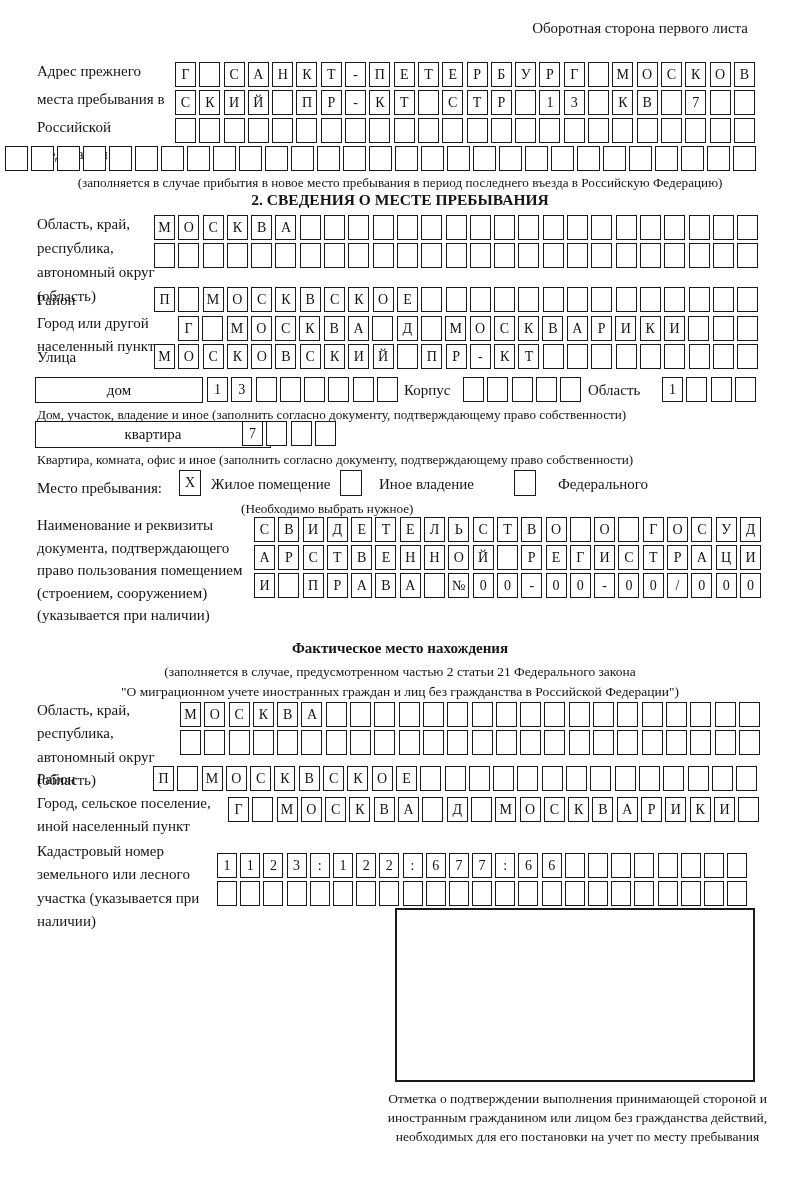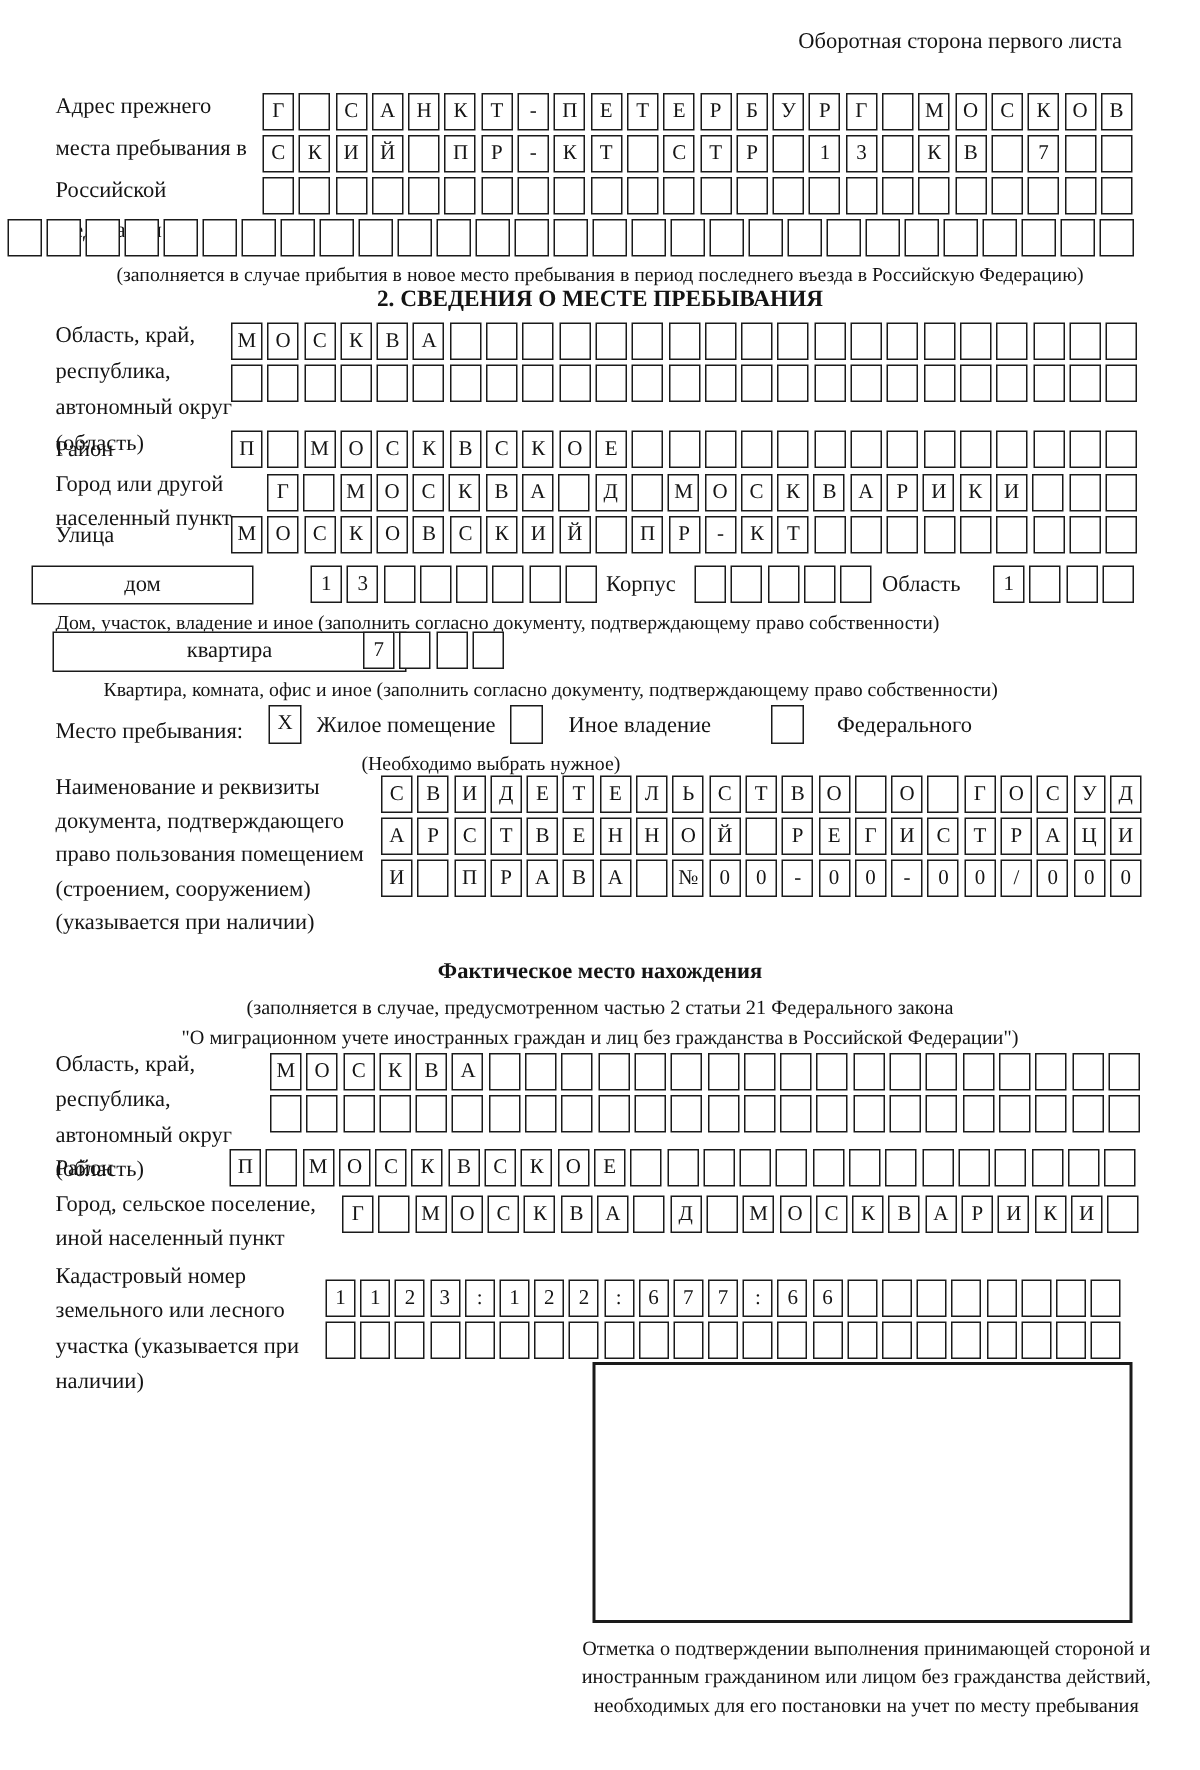--- a/index.html
+++ b/index.html
@@ -276,21 +276,21 @@
       <span class="cell"></span>
       <span class="cell"></span>
       <span class="cell"></span>
       <span class="cell"></span>
       <span class="cell"></span>
       <span class="cell"></span>
       <span class="cell"></span>
       <span class="cell"></span>
     </div>
 
-  <div class="namedbox" style="left:21px;top:377px;width:148px;height:26px;">дом</div>
+  <div class="namedbox" style="left:35px;top:377px;width:168px;height:26px;">дом</div>
   <div class="boxrow" style="left:207px;top:377px;">
       <span class="cell">1</span>
       <span class="cell">3</span>
       <span class="cell"></span>
       <span class="cell"></span>
       <span class="cell"></span>
       <span class="cell"></span>
       <span class="cell"></span>
       <span class="cell"></span>
     </div>
@@ -311,21 +311,21 @@
     </div>
   <div class="cap" style="left:37px;top:407px;">Дом, участок, владение и иное (заполнить согласно документу, подтверждающему право собственности)</div>
 
   <div class="namedbox" style="left:35px;top:421px;width:236px;height:27px;">квартира</div>
   <div class="boxrow" style="left:242px;top:421px;">
       <span class="cell">7</span>
       <span class="cell"></span>
       <span class="cell"></span>
       <span class="cell"></span>
     </div>
-  <div class="cap" style="left:37px;top:452px;margin-left:32px;">Квартира, комната, офис и иное (заполнить согласно документу, подтверждающему право собственности)</div>
+  <div class="cap" style="left:37px;top:452px;">Квартира, комната, офис и иное (заполнить согласно документу, подтверждающему право собственности)</div>
 
   <div class="lbl" style="left:37px;top:477px;">Место пребывания:</div>
   <div class="checkcell" style="left:179px;top:470px;">X</div>
   <div class="lbl" style="left:211px;top:473px;">Жилое помещение</div>
   <div class="checkcell" style="left:340px;top:470px;"></div>
   <div class="lbl" style="left:379px;top:473px;">Иное владение</div>
   <div class="checkcell" style="left:514px;top:470px;"></div>
   <div class="lbl" style="left:558px;top:473px;">Федерального</div>
   <div class="cap" style="left:241px;top:501px;">(Необходимо выбрать нужное)</div>
 

